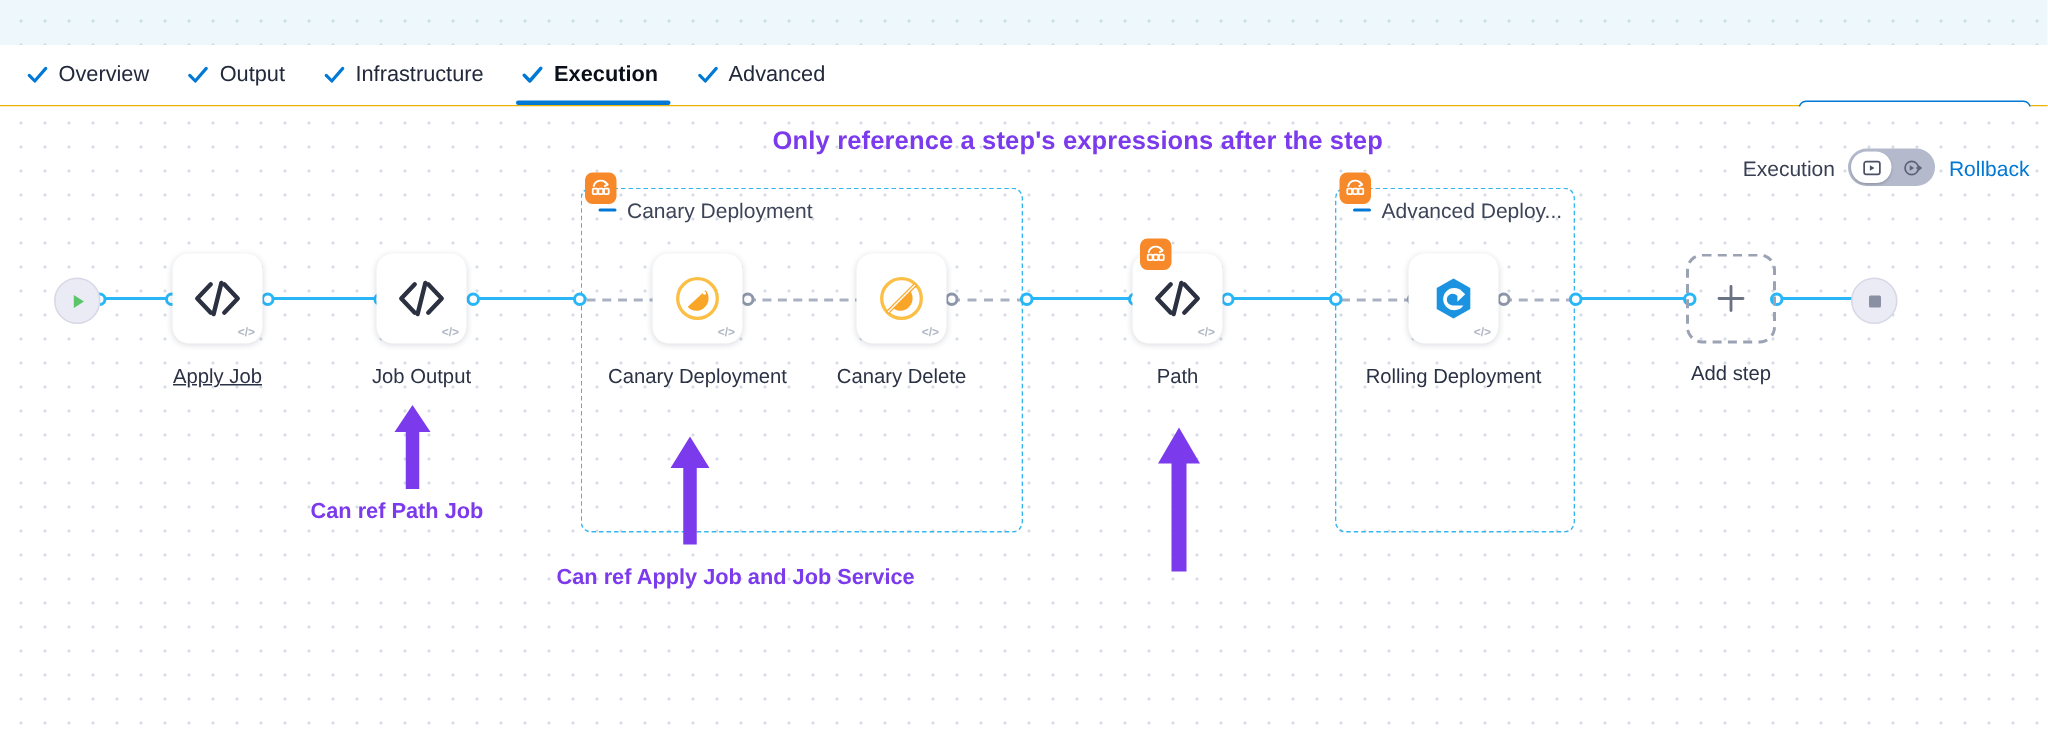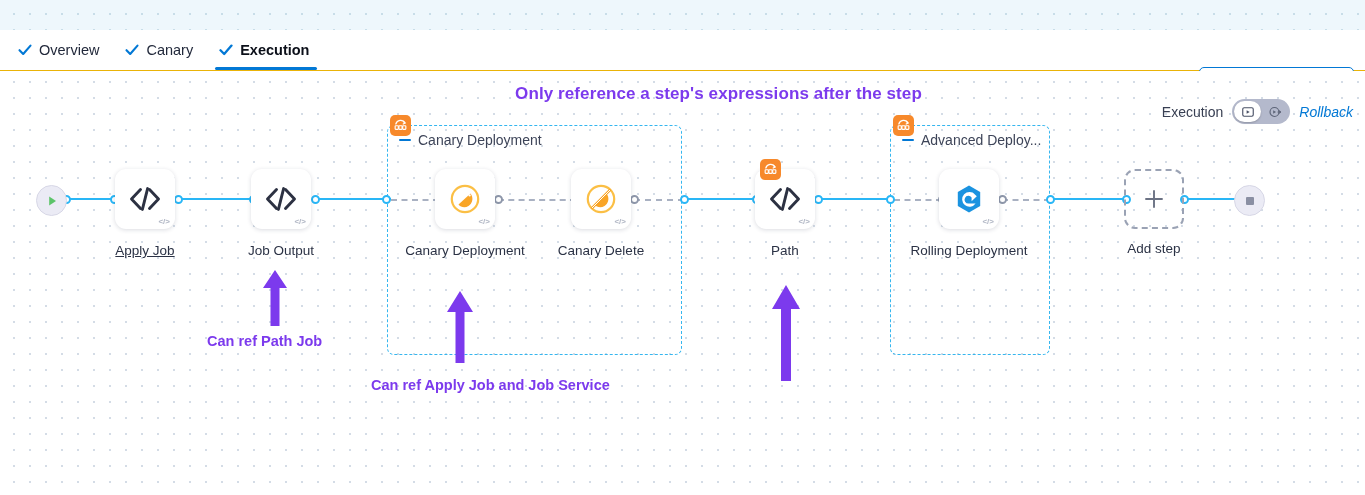--- a/index.html
+++ b/index.html
@@ -67,21 +67,21 @@
     position: absolute; left: 0; top: 13px; width: 1365px;
     text-align: center; font-size: 17px; font-weight: bold;
     color: #7c3aed; letter-spacing: .1px; padding-left: 36px;
   }
 
   .exec-toggle-wrap {
     position: absolute; right: 12px; top: 28px;
     display: flex; align-items: center; gap: 9px;
   }
   .exec-label { font-size: 14px; color: #383f52; }
-  .rollback-label { font-size: 14px; color: #0278d5; cursor: pointer; font-style: italic; }
+  .rollback-label { font-size: 14px; color: #0278d5; cursor: pointer; }
   .seg {
     width: 58px; height: 25px; border-radius: 13px;
     background: #b4b9cc; display: flex; align-items: center;
     padding: 2px; box-sizing: border-box; cursor: pointer;
   }
   .seg-item {
     width: 27px; height: 21px; border-radius: 11px;
     display: flex; align-items: center; justify-content: center;
   }
   .seg-item.on { background: #ffffff; box-shadow: 0 1px 2px rgba(0,0,0,.2); }
@@ -169,34 +169,50 @@
       </span>
       <span>Overview</span>
     </div>
 
     <div class="tab">
       <span class="chk">
         <svg width="14" height="14" viewBox="0 0 14 14">
             <path d="M1.5 7.2 L5.2 11 L12.5 2.6" fill="none" stroke="#0278d5" stroke-width="2.1" stroke-linecap="round" stroke-linejoin="round"></path>
           </svg>
       </span>
-      <span>Canary</span>
-    </div>
-
+      <span>Output</span>
+    </div>
+
+    <div class="tab">
+      <span class="chk">
+        <svg width="14" height="14" viewBox="0 0 14 14">
+            <path d="M1.5 7.2 L5.2 11 L12.5 2.6" fill="none" stroke="#0278d5" stroke-width="2.1" stroke-linecap="round" stroke-linejoin="round"></path>
+          </svg>
+      </span>
+      <span>Infrastructure</span>
+    </div>
 
     <div class="tab active">
       <span class="chk">
         <svg width="14" height="14" viewBox="0 0 14 14">
             <path d="M1.5 7.2 L5.2 11 L12.5 2.6" fill="none" stroke="#0278d5" stroke-width="2.3" stroke-linecap="round" stroke-linejoin="round"></path>
           </svg>
       </span>
       <span>Execution</span>
       <span class="underline"></span>
     </div>
 
+    <div class="tab">
+      <span class="chk">
+        <svg width="14" height="14" viewBox="0 0 14 14">
+            <path d="M1.5 7.2 L5.2 11 L12.5 2.6" fill="none" stroke="#0278d5" stroke-width="2.1" stroke-linecap="round" stroke-linejoin="round"></path>
+          </svg>
+      </span>
+      <span>Advanced</span>
+    </div>
   </div>
 
   <div class="save-tpl">
     <span style="display:flex">
       <svg width="13" height="13" viewBox="0 0 14 14">
         <path d="M2 2.2 H12" stroke="#0278d5" stroke-width="1.5" stroke-linecap="round"></path>
         <path d="M7 12.4 V4.6" stroke="#0278d5" stroke-width="1.5" stroke-linecap="round"></path>
         <path d="M4.2 7.2 L7 4.3 L9.8 7.2" fill="none" stroke="#0278d5" stroke-width="1.5" stroke-linecap="round" stroke-linejoin="round"></path>
       </svg>
     </span>

